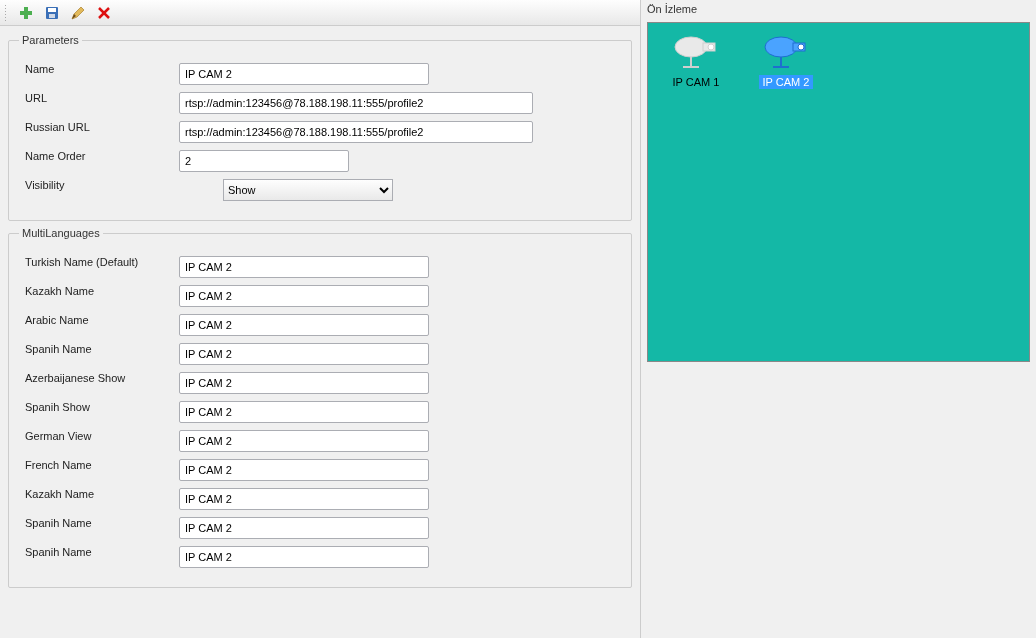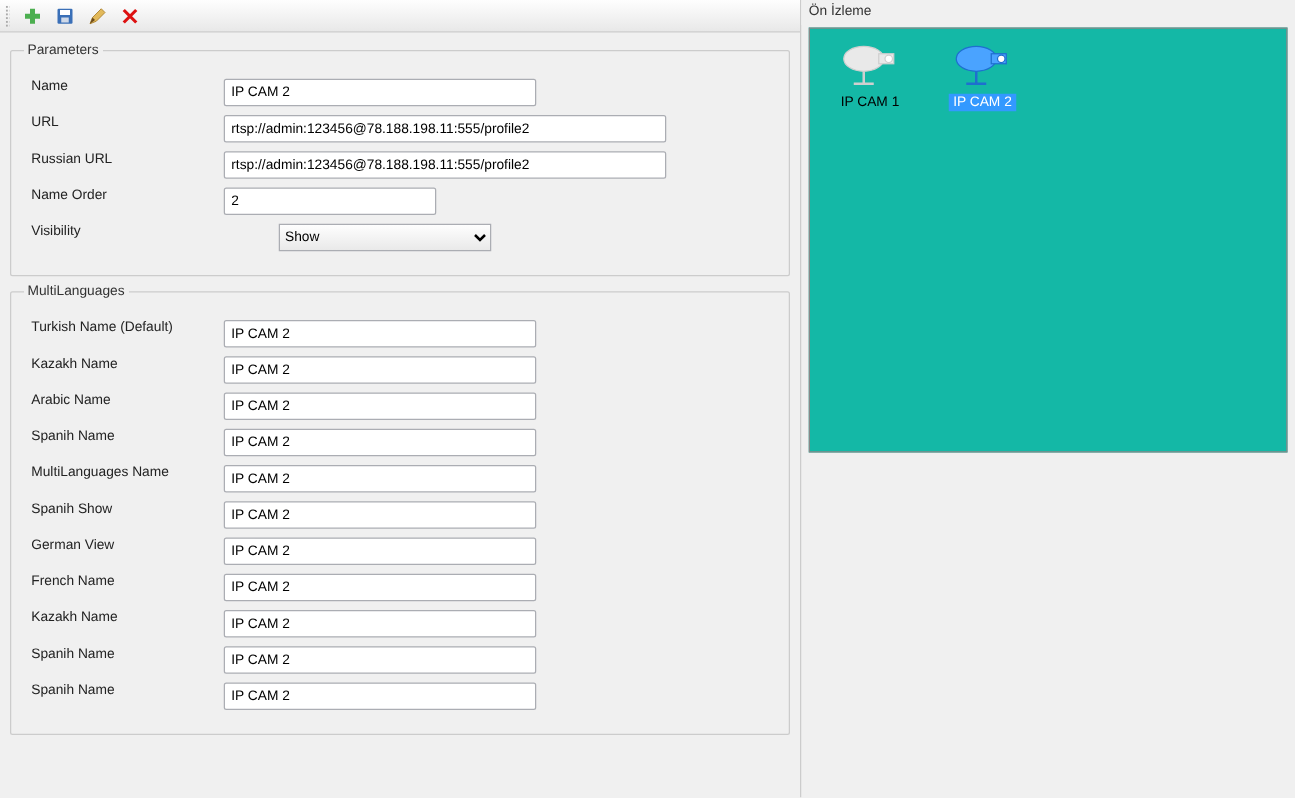--- a/index.html
+++ b/index.html
@@ -220,21 +220,21 @@
             </div>
             <div class="form-row">
               <label class="form-label">Arabic Name</label>
               <input class="form-input input-w250" type="text" value="IP CAM 2" style="">
             </div>
             <div class="form-row">
               <label class="form-label">Spanih Name</label>
               <input class="form-input input-w250" type="text" value="IP CAM 2" style="">
             </div>
             <div class="form-row">
-              <label class="form-label">MultiLanguages Name</label>
+              <label class="form-label">Azerbaijanese Show</label>
               <input class="form-input input-w250" type="text" value="IP CAM 2" style="">
             </div>
             <div class="form-row">
               <label class="form-label">Spanih Show</label>
               <input class="form-input input-w250" type="text" value="IP CAM 2" style="">
             </div>
             <div class="form-row">
               <label class="form-label">German View</label>
               <input class="form-input input-w250" type="text" value="IP CAM 2" style="">
             </div>

